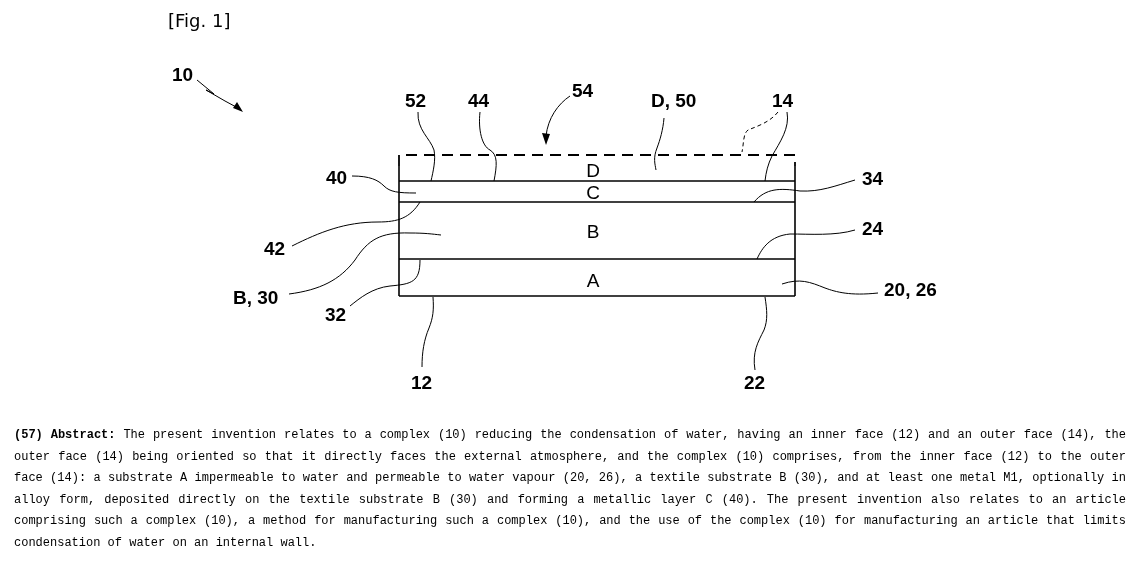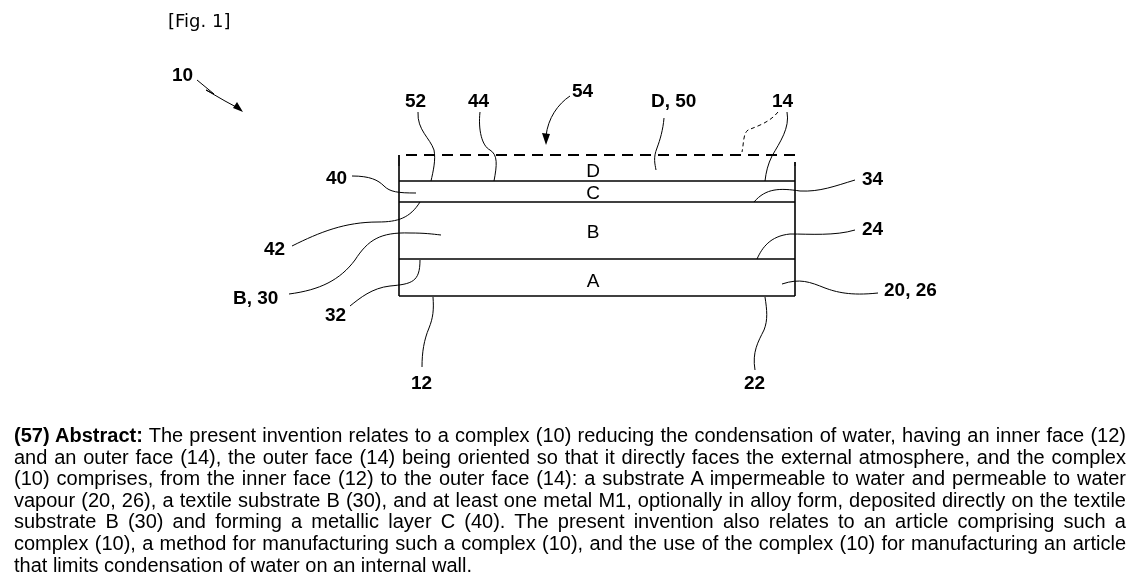--- a/index.html
+++ b/index.html
@@ -6,21 +6,21 @@
   body { width:1142px; height:588px; position:relative; overflow:hidden; }
   #fig { position:absolute; left:0; top:0; }
   .lbl { font-family:"Liberation Sans", sans-serif; font-weight:bold; font-size:19px; fill:#000; }
   .lyr { font-family:"Liberation Sans", sans-serif; font-size:19px; fill:#000; }
   .figtitle { font-family:"DejaVu Sans", sans-serif; font-size:18px; fill:#000; }
   .lead { fill:none; stroke:#000; stroke-width:1; }
   .edge { fill:none; stroke:#000; stroke-width:1.6; }
   .dash { fill:none; stroke:#000; stroke-width:1.8; stroke-dasharray:11 7; }
   #abstract {
     position:absolute; left:14px; top:425px; width:1112px;
-    font-family:Liberation Sans, sans-serif; font-size:20px; line-height:21.6px;
+    font-family:Liberation Mono, monospace; font-size:12px; line-height:21.6px;
     text-align:justify; color:#000;
   }
   #abstract b { font-weight:bold; }
 </style>
 </head>
 <body>
 
 <svg id="fig" width="1142" height="420" viewBox="0 0 1142 420">
   <text x="168" y="27" class="figtitle">[Fig. 1]</text>
 

